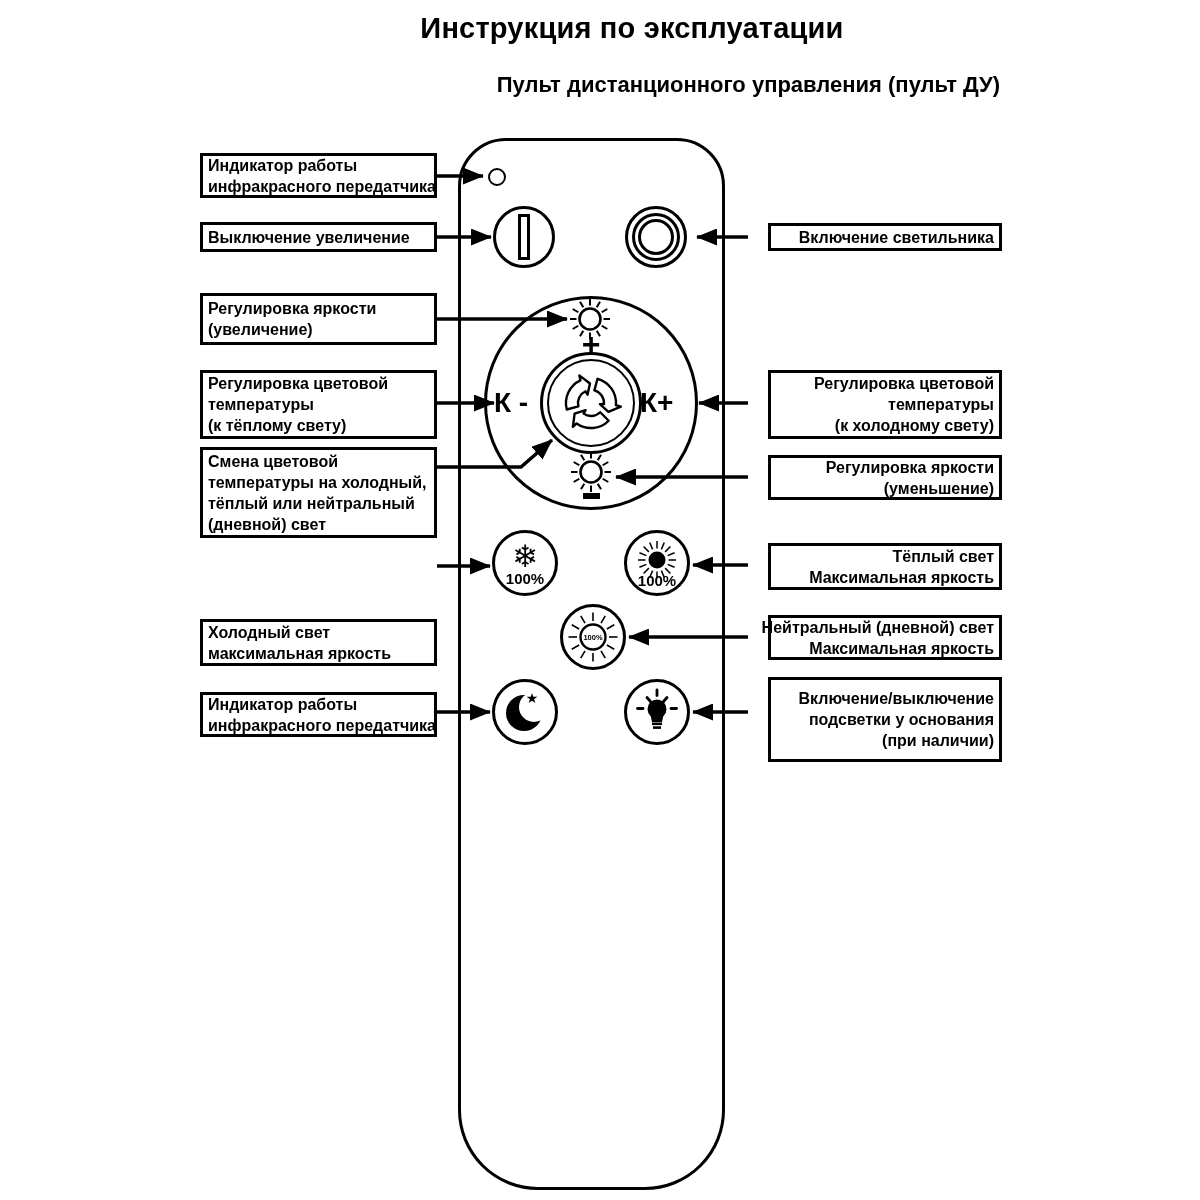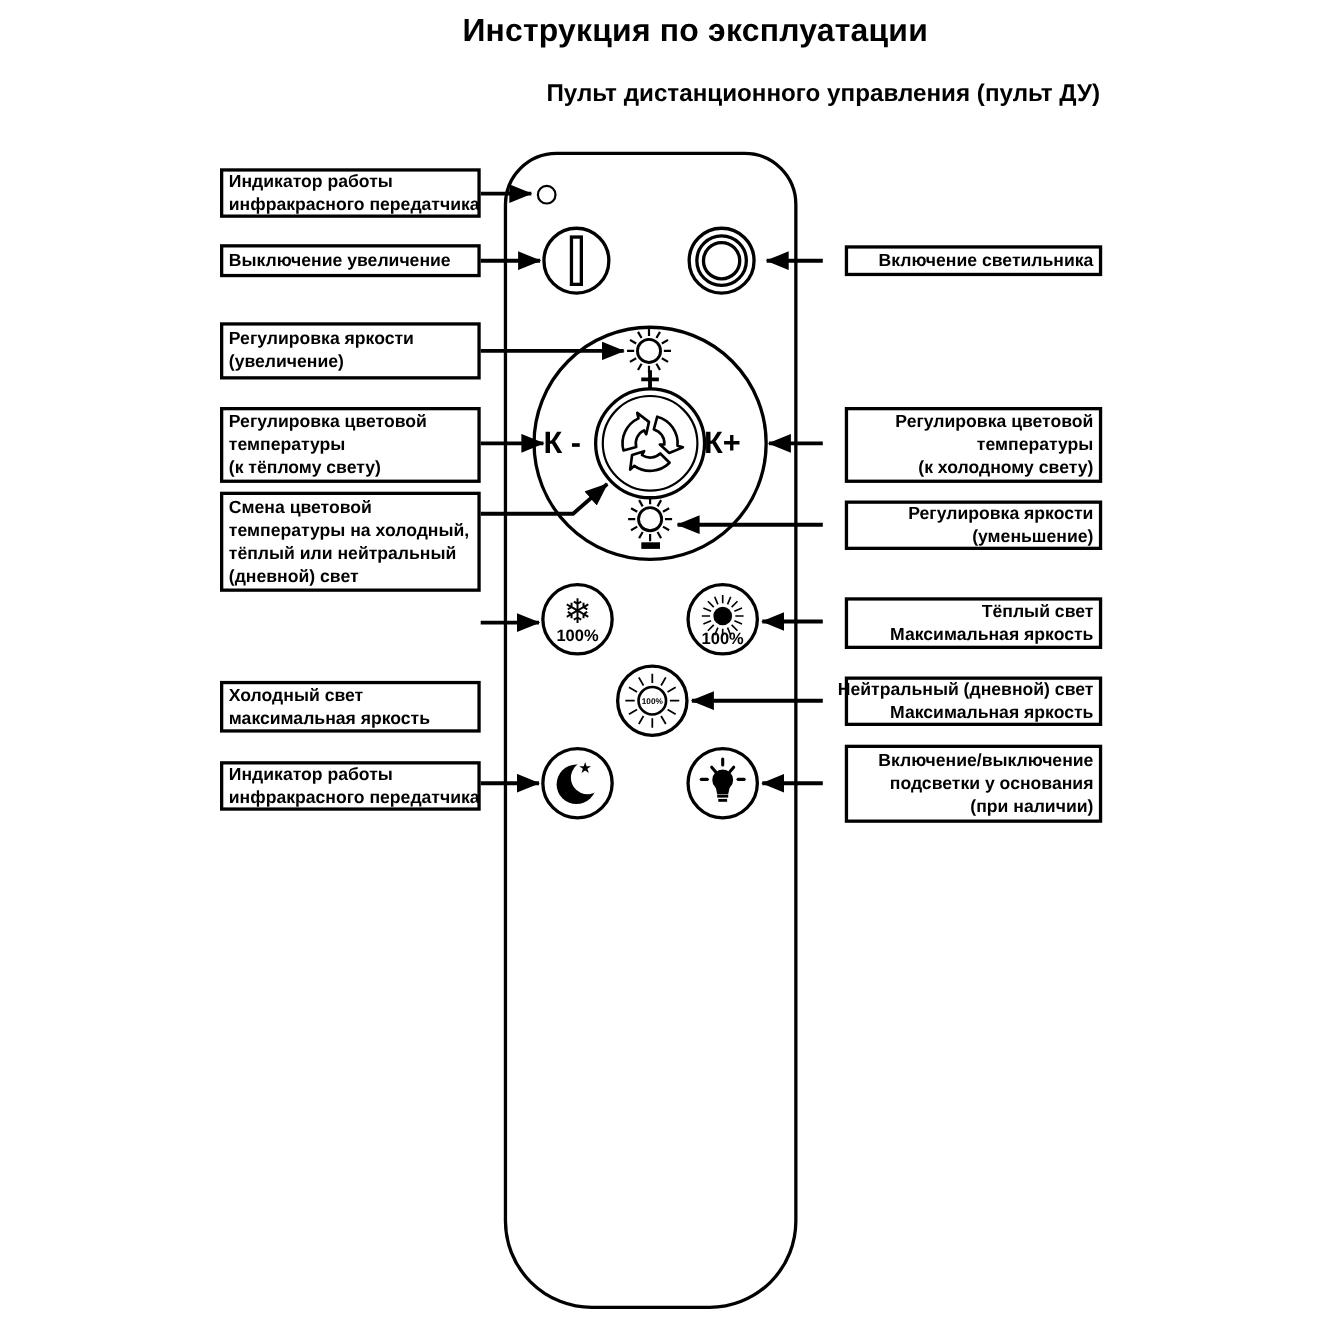--- a/index.html
+++ b/index.html
@@ -22,21 +22,21 @@
     padding:0 5px;z-index:2;
   }
   .lcol{left:200px;width:237px;text-align:left;}
   .rcol{left:748px;width:234px;text-align:right;align-items:flex-end;margin-left:20px;}
   .lb0{top:153px;height:45px;} .lb1{top:222px;height:30px;}
   .lb2{top:293px;height:52px;} .lb3{top:370px;height:69px;}
   .lb4{top:447px;height:91px;} .lb5{top:576px;height:47px;margin-top:43px;}
   .lb6{top:692px;height:45px;}
   .rb0{top:223px;height:28px;} .rb1{top:370px;height:69px;}
   .rb2{top:455px;height:45px;} .rb3{top:543px;height:47px;}
-  .rb4{top:615px;height:45px;padding-left:32px;} .rb5{top:677px;height:71px;}
+  .rb4{top:615px;height:45px;padding-left:32px;} .rb5{top:677px;height:85px;}
   .remote{
     position:absolute;left:458px;top:138px;width:267px;height:1052px;box-sizing:border-box;
     border:3px solid #000;border-radius:48px 48px 80px 80px;background:#fff;z-index:1;
   }
   .btn{
     position:absolute;box-sizing:border-box;border:3px solid #000;border-radius:50%;
     background:#fff;display:flex;flex-direction:column;align-items:center;justify-content:center;
     z-index:2;
   }
   .ir-dot{left:488px;top:168px;width:18px;height:18px;border-width:2.5px;}

